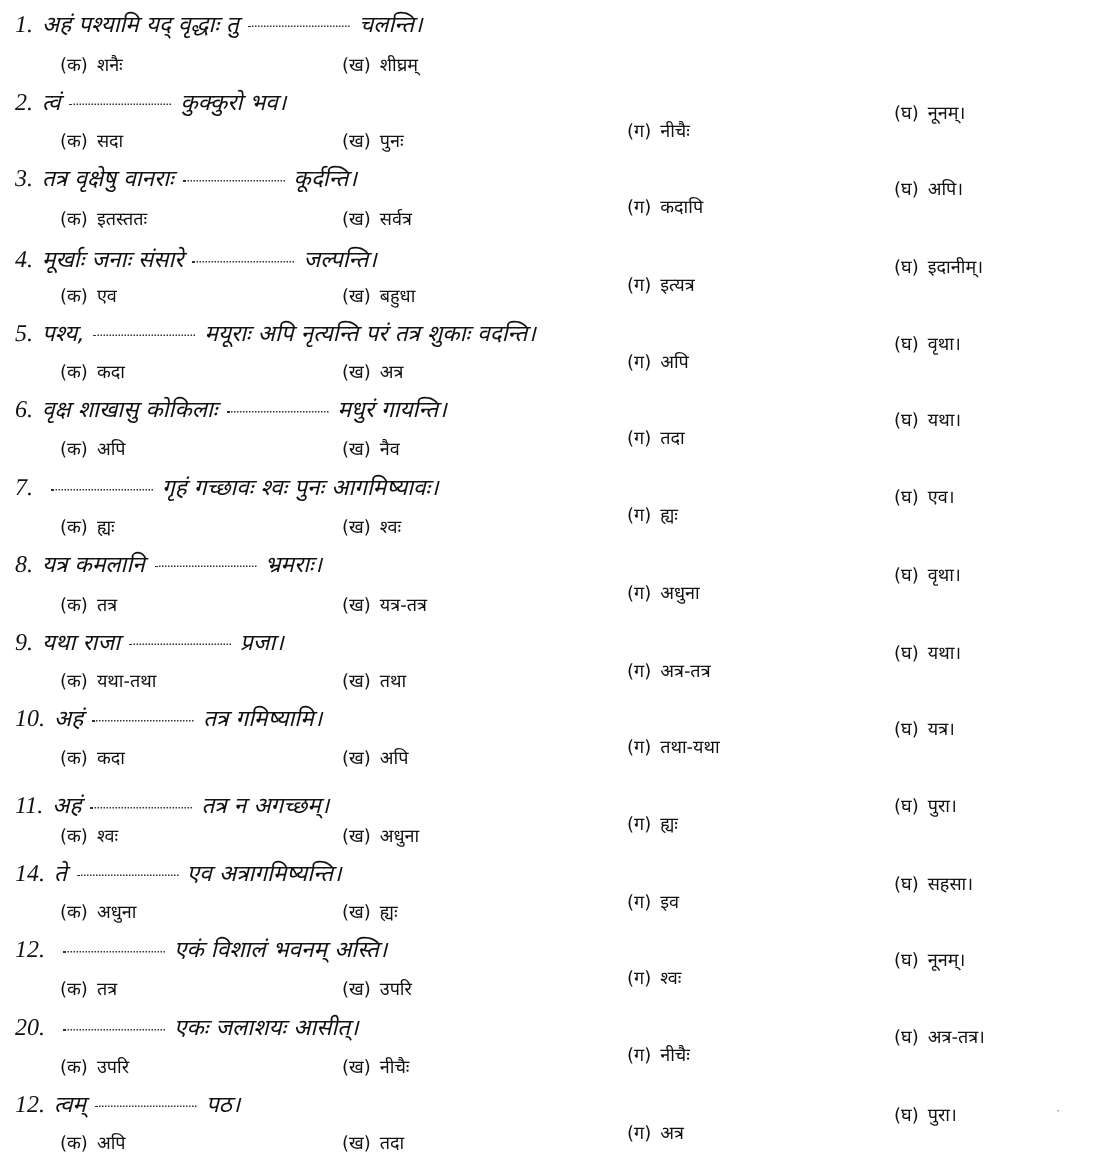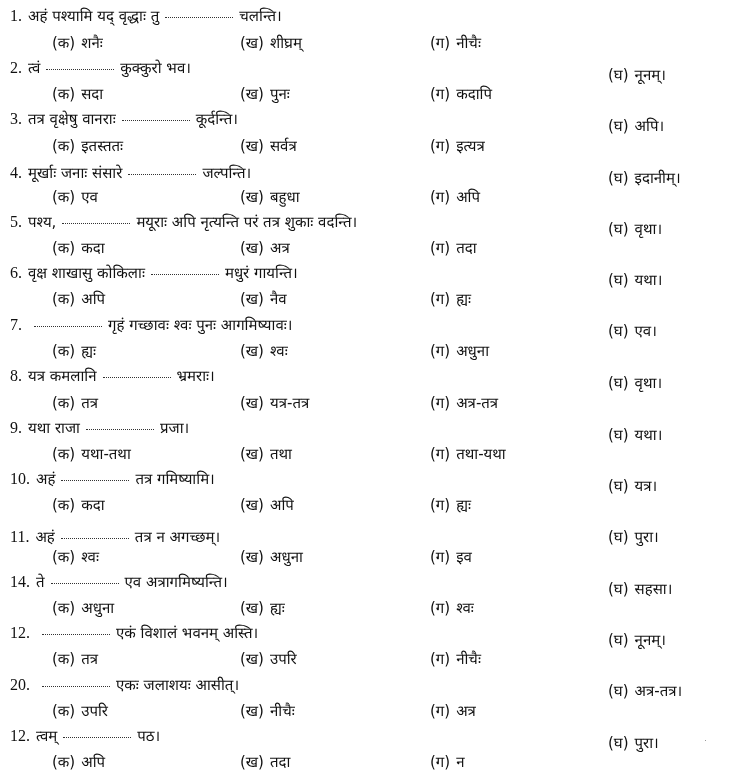--- a/index.html
+++ b/index.html
@@ -3,35 +3,35 @@
   <meta charset="utf-8">
   <style>
     html, body { margin: 0; padding: 0; background: #ffffff; }
     body {
       width: 744px; height: 778px; overflow: hidden; position: relative;
       font-family: "DejaVu Sans", sans-serif; color: #111111;
     }
     #sheet { position: absolute; left: 0; top: 0; width: 744px; }
     .q {
       position: absolute; left: 10px; height: 26px; line-height: 26px;
-      font-size: 15px; white-space: nowrap;
+      font-size: 15px; white-space: nowrap; font-style: italic;
     }
     .q .num { font-family: "Liberation Serif", serif; font-size: 16px; margin-right: 6px; }
     .q .blank {
       display: inline-block; width: 68px; height: 10px; vertical-align: top;
       margin: 4px 6px 0 6px;
       border-bottom: 1px dotted #333333;
     }
     .opts {
-      position: absolute; left: 12px; width: 604px; height: 26px; line-height: 26px;
-      font-size: 15px; white-space: nowrap;
+      position: absolute; left: 0; width: 604px; height: 26px; line-height: 26px;
+      font-size: 12px; white-space: nowrap;
     }
     .opt { position: absolute; top: 0; }
     .opt .lbl { margin-right: 6px; }
-    .o0 { left: 40px; } .o1 { left: 228px; } .o2 { left: 418px; } .o3 { left: 596px; margin-top: 32px; }
+    .o0 { left: 40px; } .o1 { left: 228px; } .o2 { left: 418px; margin-top: 44px; } .o3 { left: 596px; margin-top: 32px; }
     .stray { position: absolute; left: 705px; top: 740px; width: 1px; height: 1px; background: #999; }
   </style>
 </head>
 <body>
 
 <div id="sheet">
 
   <div class="q" style="top:3px">
     <span class="num">1.</span><span>अहं पश्यामि यद् वृद्धाः तु</span><span class="blank"></span><span>चलन्ति।</span>
   </div>

